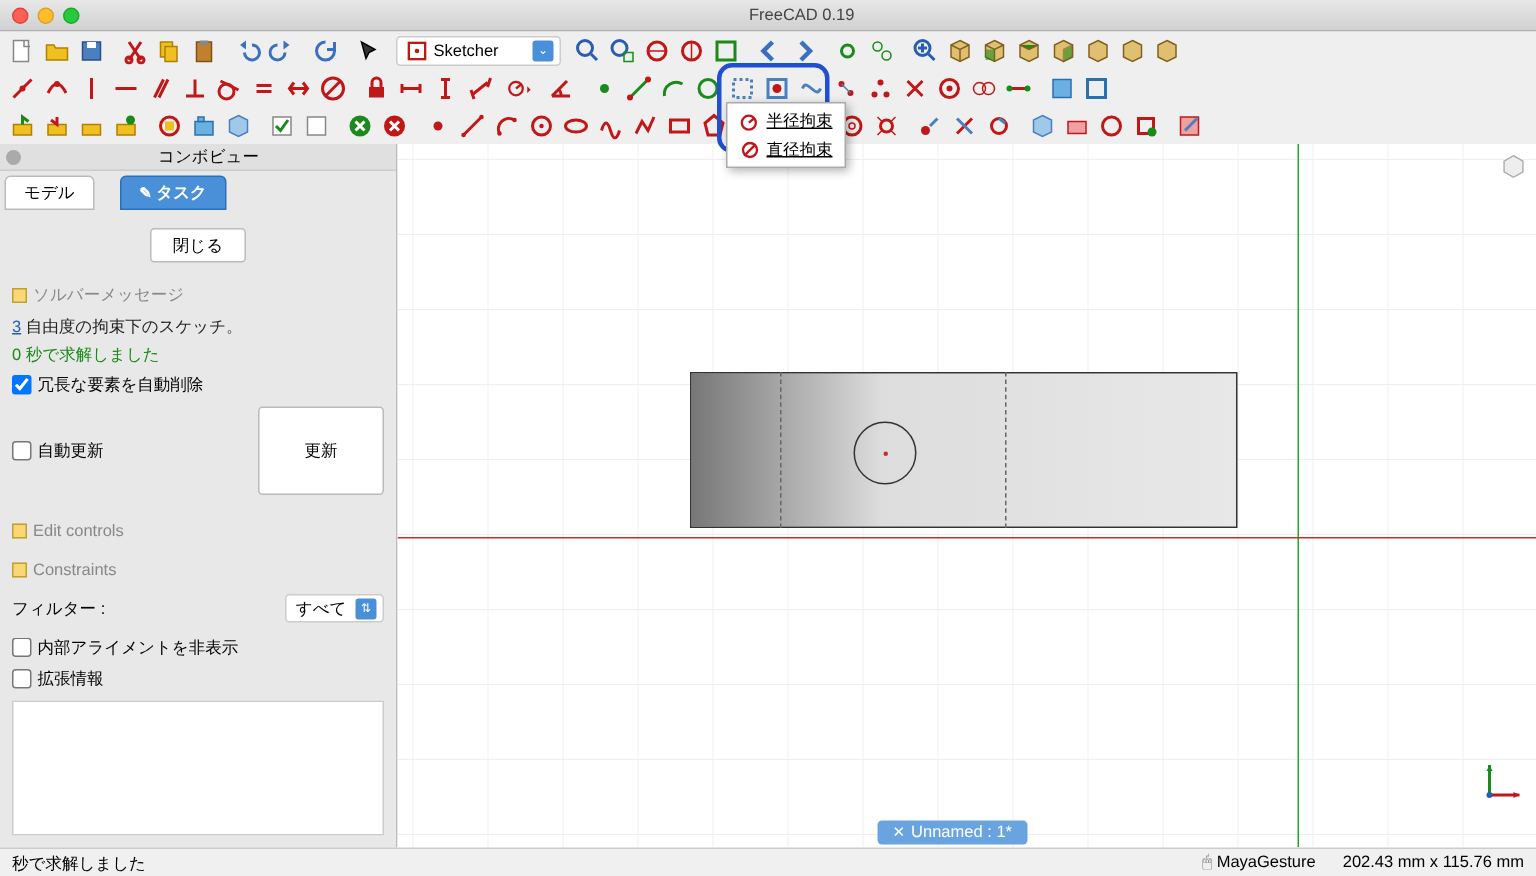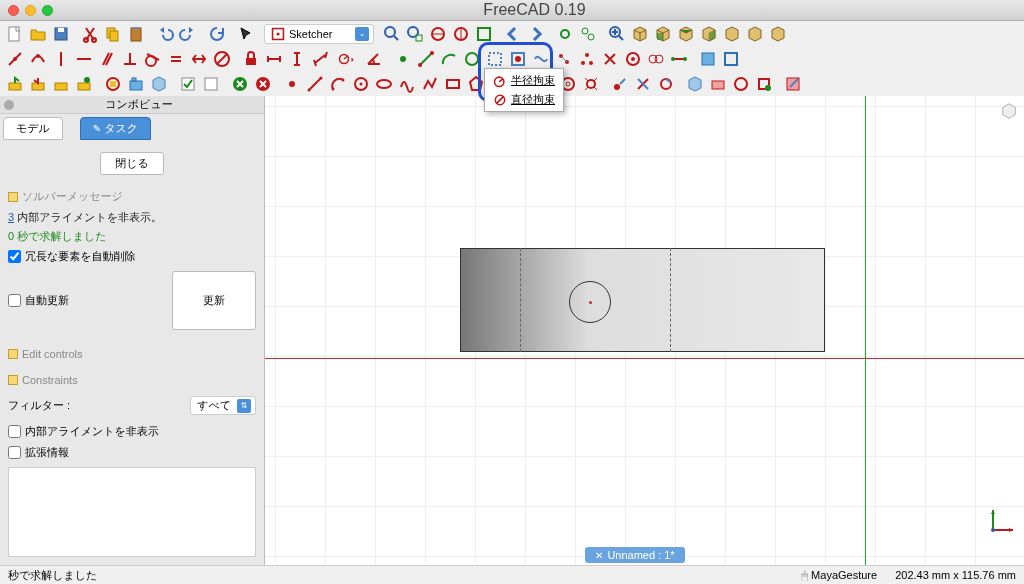--- a/index.html
+++ b/index.html
@@ -3,34 +3,34 @@
 <meta charset="utf-8">
 <style>
   * { box-sizing: border-box; margin: 0; padding: 0; font-family: -apple-system, BlinkMacSystemFont, "Helvetica Neue", Arial, sans-serif; font-size: 11px; }
   body { width: 1024px; height: 584px; background: #e8e8e8; display: flex; flex-direction: column; overflow: hidden; }
   .titlebar { height: 21px; background: linear-gradient(#e8e8e8,#d0d0d0); display: flex; align-items: center; padding: 0 8px; border-bottom: 1px solid #b0b0b0; }
   .traffic { display: flex; gap: 6px; }
   .tl { width: 11px; height: 11px; border-radius: 50%; }
   .tl.r { background: #ff5f56; border: 1px solid #e0443e; }
   .tl.y { background: #ffbd2e; border: 1px solid #dea123; }
   .tl.g { background: #27c93f; border: 1px solid #1aab29; }
-  .title { flex: 1; text-align: center; font-size: 16px; color: #444; }
+  .title { flex: 1; text-align: center; font-size: 11px; color: #444; }
   .toolbar-row { display: flex; align-items: center; height: 25px; padding: 1px 4px; background: #efefef; gap: 1px; flex-wrap: nowrap; }
   .tbtn { width: 22px; height: 22px; display: flex; align-items: center; justify-content: center; border-radius: 3px; cursor: pointer; }
   .tbtn svg { width: 18px; height: 18px; }
   .sep { width: 5px; }
   .combo { height: 20px; background: #fff; border: 1px solid #ccc; border-radius: 3px; display: flex; align-items: center; padding: 0 4px 0 6px; gap: 4px; min-width: 110px; }
   .combo-arrow { background: #4a90d9; color: #fff; width: 14px; height: 14px; border-radius: 2px; display: flex; align-items: center; justify-content: center; font-size: 8px; }
   .main { flex: 1; display: flex; overflow: hidden; }
   .sidebar { width: 265px; background: #e8e8e8; display: flex; flex-direction: column; border-right: 1px solid #bbb; }
   .combo-header { background: #e0e0e0; border-bottom: 1px solid #ccc; padding: 1px 4px; display:flex; align-items:center;}
   .combo-header .dot { width:10px; height:10px; border-radius:50%; background:#aaa; margin-right:4px;}
   .tabs { display: flex; padding: 3px 3px 0; gap: 17px; }
   .tab { padding: 3px 12px; background: #fff; border: 1px solid #bbb; border-radius: 4px 4px 0 0; cursor: pointer; }
-  .tab.active { background: #4a90d9; color: #fff; border-color: #2a70b9; display:flex; align-items:center; gap:3px;}
+  .tab.active { background: #4a90d9; color: #fff; border-color: #2a70b9; display:flex; align-items:center; gap:3px;font-weight:bold;}
   .tab.active::before { content:"✎"; font-size:10px;}
   .panel { flex: 1; background: #e8e8e8; padding: 6px 8px; overflow-y: auto; }
   .btn { background: #fff; border: 1px solid #bbb; border-radius: 3px; padding: 3px 14px; cursor: pointer; }
   .section-head { display:flex; align-items:center; gap:4px; padding: 4px 0; color:#888;}
   .section-head .arrow { width:10px; height:10px; background:#f9d775; border:1px solid #c0a030; }
   .solver { color:#222; padding:2px 0;}
   .solver .dof { color:#2a5db0; text-decoration:underline; cursor:pointer;}
   .green { color:#1a8a1a; }
   .check-row { display:flex; align-items:center; gap:4px; padding:3px 0;}
   .check-row input[type=checkbox]{ width:13px; height:13px;}
@@ -664,21 +664,21 @@
     </div>
     <div class="panel">
       <div style="text-align:center; padding:6px 0 10px;">
         <button class="btn">閉じる</button>
       </div>
       <div class="section-head">
         <div class="arrow"></div>
         <span>ソルバーメッセージ</span>
       </div>
       <div class="solver">
-        <span class="dof">3</span><span> 内部アライメントを非表示。</span>
+        <span class="dof">3</span><span> 自由度の拘束下のスケッチ。</span>
       </div>
       <div class="solver green">0 秒で求解しました</div>
       <div class="check-row">
         <input type="checkbox" checked="" style="">
         <span>冗長な要素を自動削除</span>
       </div>
       <div class="update-row">
         <label class="check-row">
           <input type="checkbox" style="">
           <span>自動更新</span>

